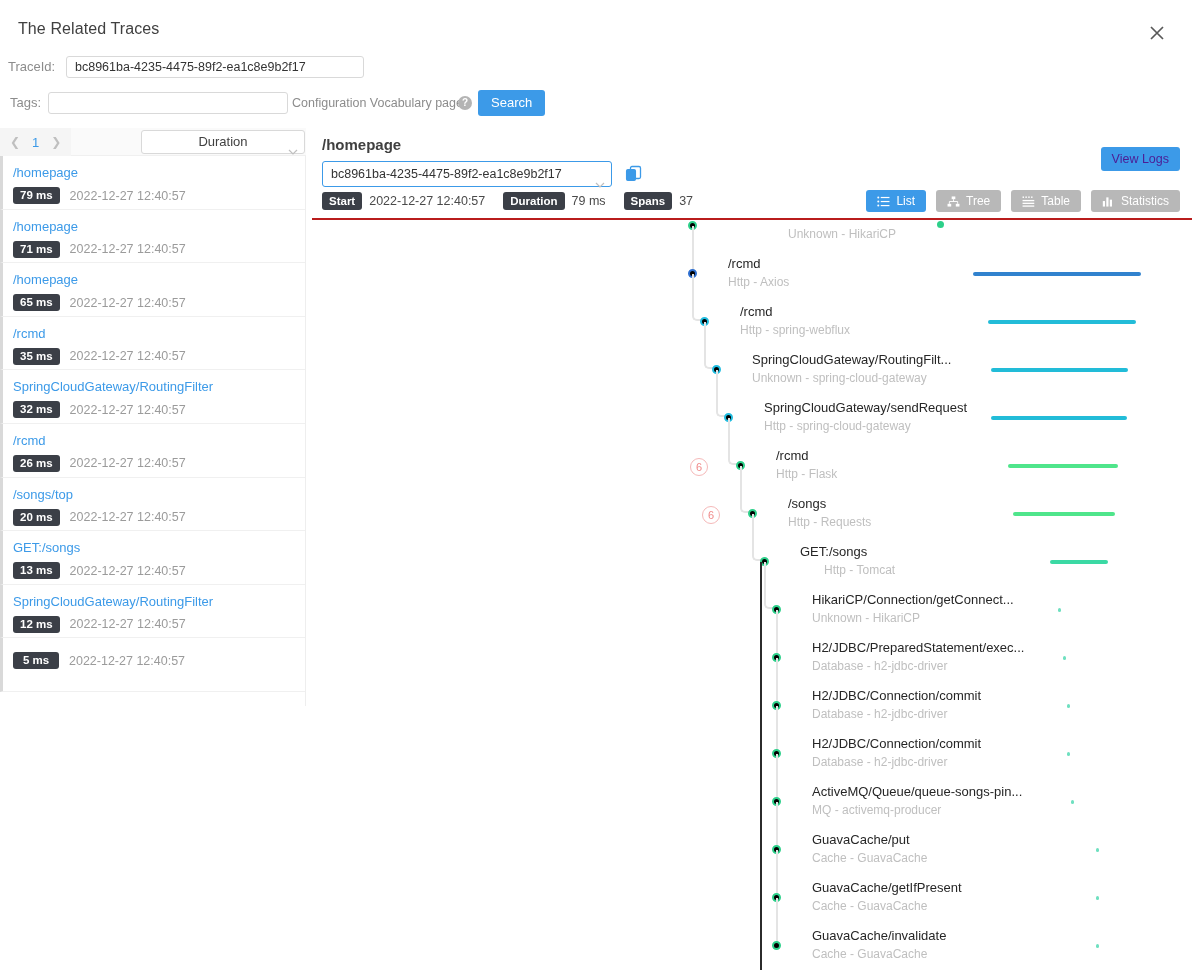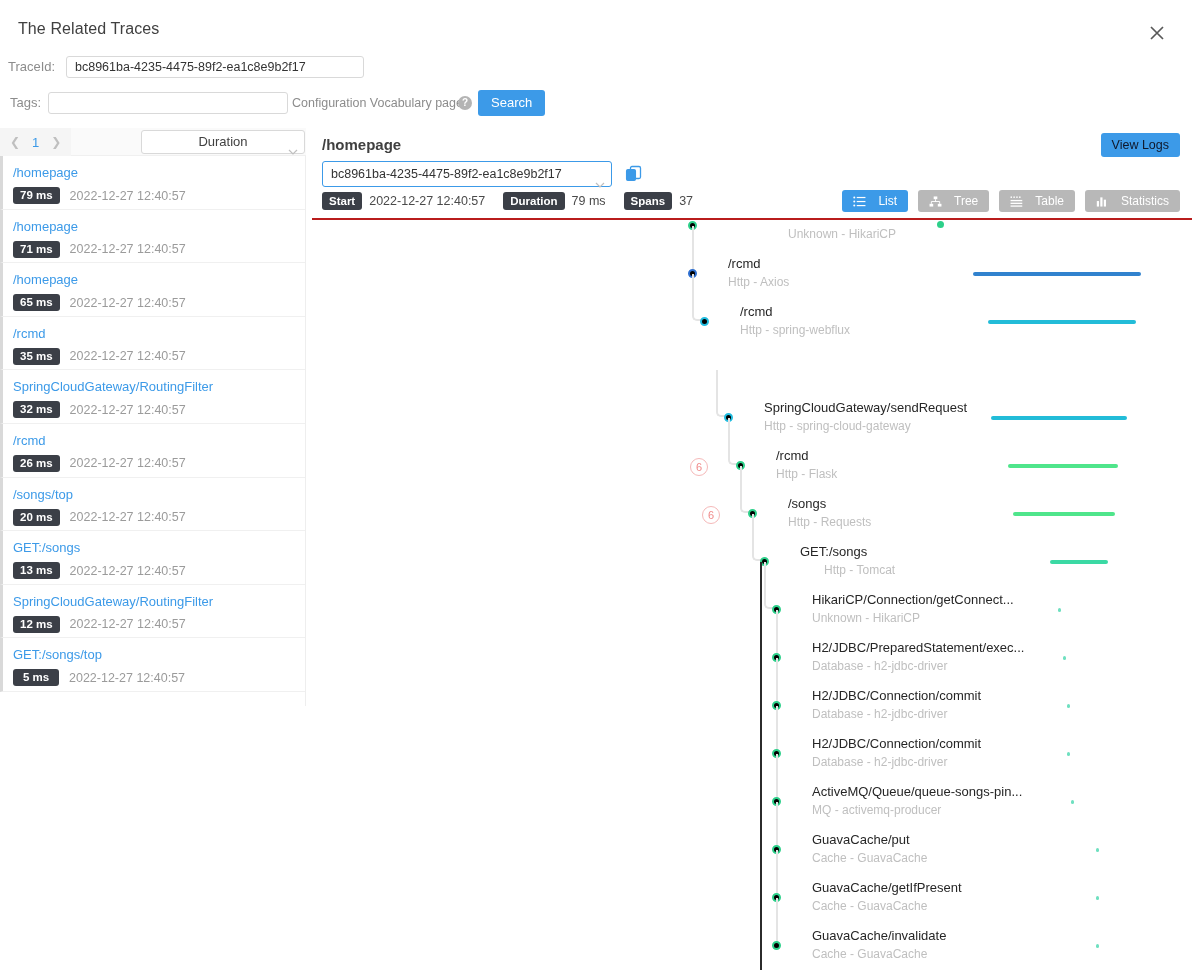--- a/index.html
+++ b/index.html
@@ -189,25 +189,25 @@
   }
   .panel-title {
     position: absolute;
     left: 10px; top: 8px;
     font-size: 15px;
     font-weight: bold;
     color: #404040;
   }
   .view-logs-btn {
     position: absolute;
-    right: 12px; top: 5px;
+    right: 12px; top: 19px;
     height: 24px;
     padding: 0 11px;
     background: #3c9ae8;
-    color: #0f172a;
+    color: #4c1d95;
     font-size: 12.5px;
     line-height: 24px;
     border: none;
     border-radius: 3px;
     cursor: pointer;
     font-family: "Liberation Sans", sans-serif;
   }
   .trace-select {
     position: absolute;
     left: 10px; top: 33px;
@@ -250,21 +250,21 @@
   .view-tabs { position: absolute; right: 12px; top: 62px; display: flex; gap: 10px; }
   .view-tab {
     height: 22px;
     padding: 0 11px;
     background: #b8b8b8;
     color: #fff;
     font-size: 12px;
     line-height: 22px;
     border-radius: 3px;
     cursor: pointer;
-    display: flex; align-items: center; gap: 12px;
+    display: flex; align-items: center; gap: 6px;
   }
   .view-tab.active { background: #3c9ae8; }
   .view-tab svg { display:block; }
 
   
   .span-area {
     position: absolute;
     left: 0; top: 90px;
     right: 0; bottom: 0;
     overflow: hidden;
@@ -424,21 +424,20 @@
         </div>
       </div>
       <div class="trace-item">
         <div class="trace-name">SpringCloudGateway/RoutingFilter</div>
         <div class="trace-meta">
           <span class="dur-badge">12 ms</span>
           <span class="trace-time">2022-12-27 12:40:57</span>
         </div>
       </div>
       <div class="trace-item">
-        <div class="trace-name">GET:/songs/top</div>
         <div class="trace-meta">
           <span class="dur-badge">5 ms</span>
           <span class="trace-time">2022-12-27 12:40:57</span>
         </div>
       </div>
     </div>
 </div>
 
 <div class="right-panel">
   <div class="panel-title">/homepage</div>
@@ -532,20 +531,27 @@
         <div class="span-sub" style="left: 416px;">Http - Axios</div>
         <div class="span-bar" style="left: 661px; width: 168px; background: rgb(49, 130, 206);"></div>
       </div>
       <div class="span-row" style="top: 78px;">
         <div class="span-connector" style="left: 380px; top: -24px; width: 12px; height: 47px;"></div>
         <div class="span-dot" style="left: 388px; border-color: rgb(34, 189, 224);"></div>
         <div class="span-title" style="left: 428px;">/rcmd</div>
         <div class="span-sub" style="left: 428px;">Http - spring-webflux</div>
         <div class="span-bar" style="left: 676px; width: 148px; background: rgb(34, 188, 216);"></div>
       </div>
+      <div class="span-row" style="top: 126px;">
+        <div class="span-connector" style="left: 392px; top: -24px; width: 12px; height: 47px;"></div>
+        <div class="span-dot" style="left: 400px; border-color: rgb(34, 189, 224);"></div>
+        <div class="span-title" style="left: 440px;">SpringCloudGateway/RoutingFilt...</div>
+        <div class="span-sub" style="left: 440px;">Unknown - spring-cloud-gateway</div>
+        <div class="span-bar" style="left: 679px; width: 137px; background: rgb(34, 188, 216);"></div>
+      </div>
       <div class="span-row" style="top: 174px;">
         <div class="span-connector" style="left: 404px; top: -24px; width: 12px; height: 47px;"></div>
         <div class="span-dot" style="left: 412px; border-color: rgb(34, 189, 224);"></div>
         <div class="span-title" style="left: 452px;">SpringCloudGateway/sendRequest</div>
         <div class="span-sub" style="left: 452px;">Http - spring-cloud-gateway</div>
         <div class="span-bar" style="left: 679px; width: 136px; background: rgb(34, 188, 216);"></div>
       </div>
       <div class="span-row" style="top: 222px;">
         <div class="span-connector" style="left: 416px; top: -24px; width: 12px; height: 47px;"></div>
         <div class="span-dot" style="left: 424px; border-color: rgb(45, 208, 138);"></div>

